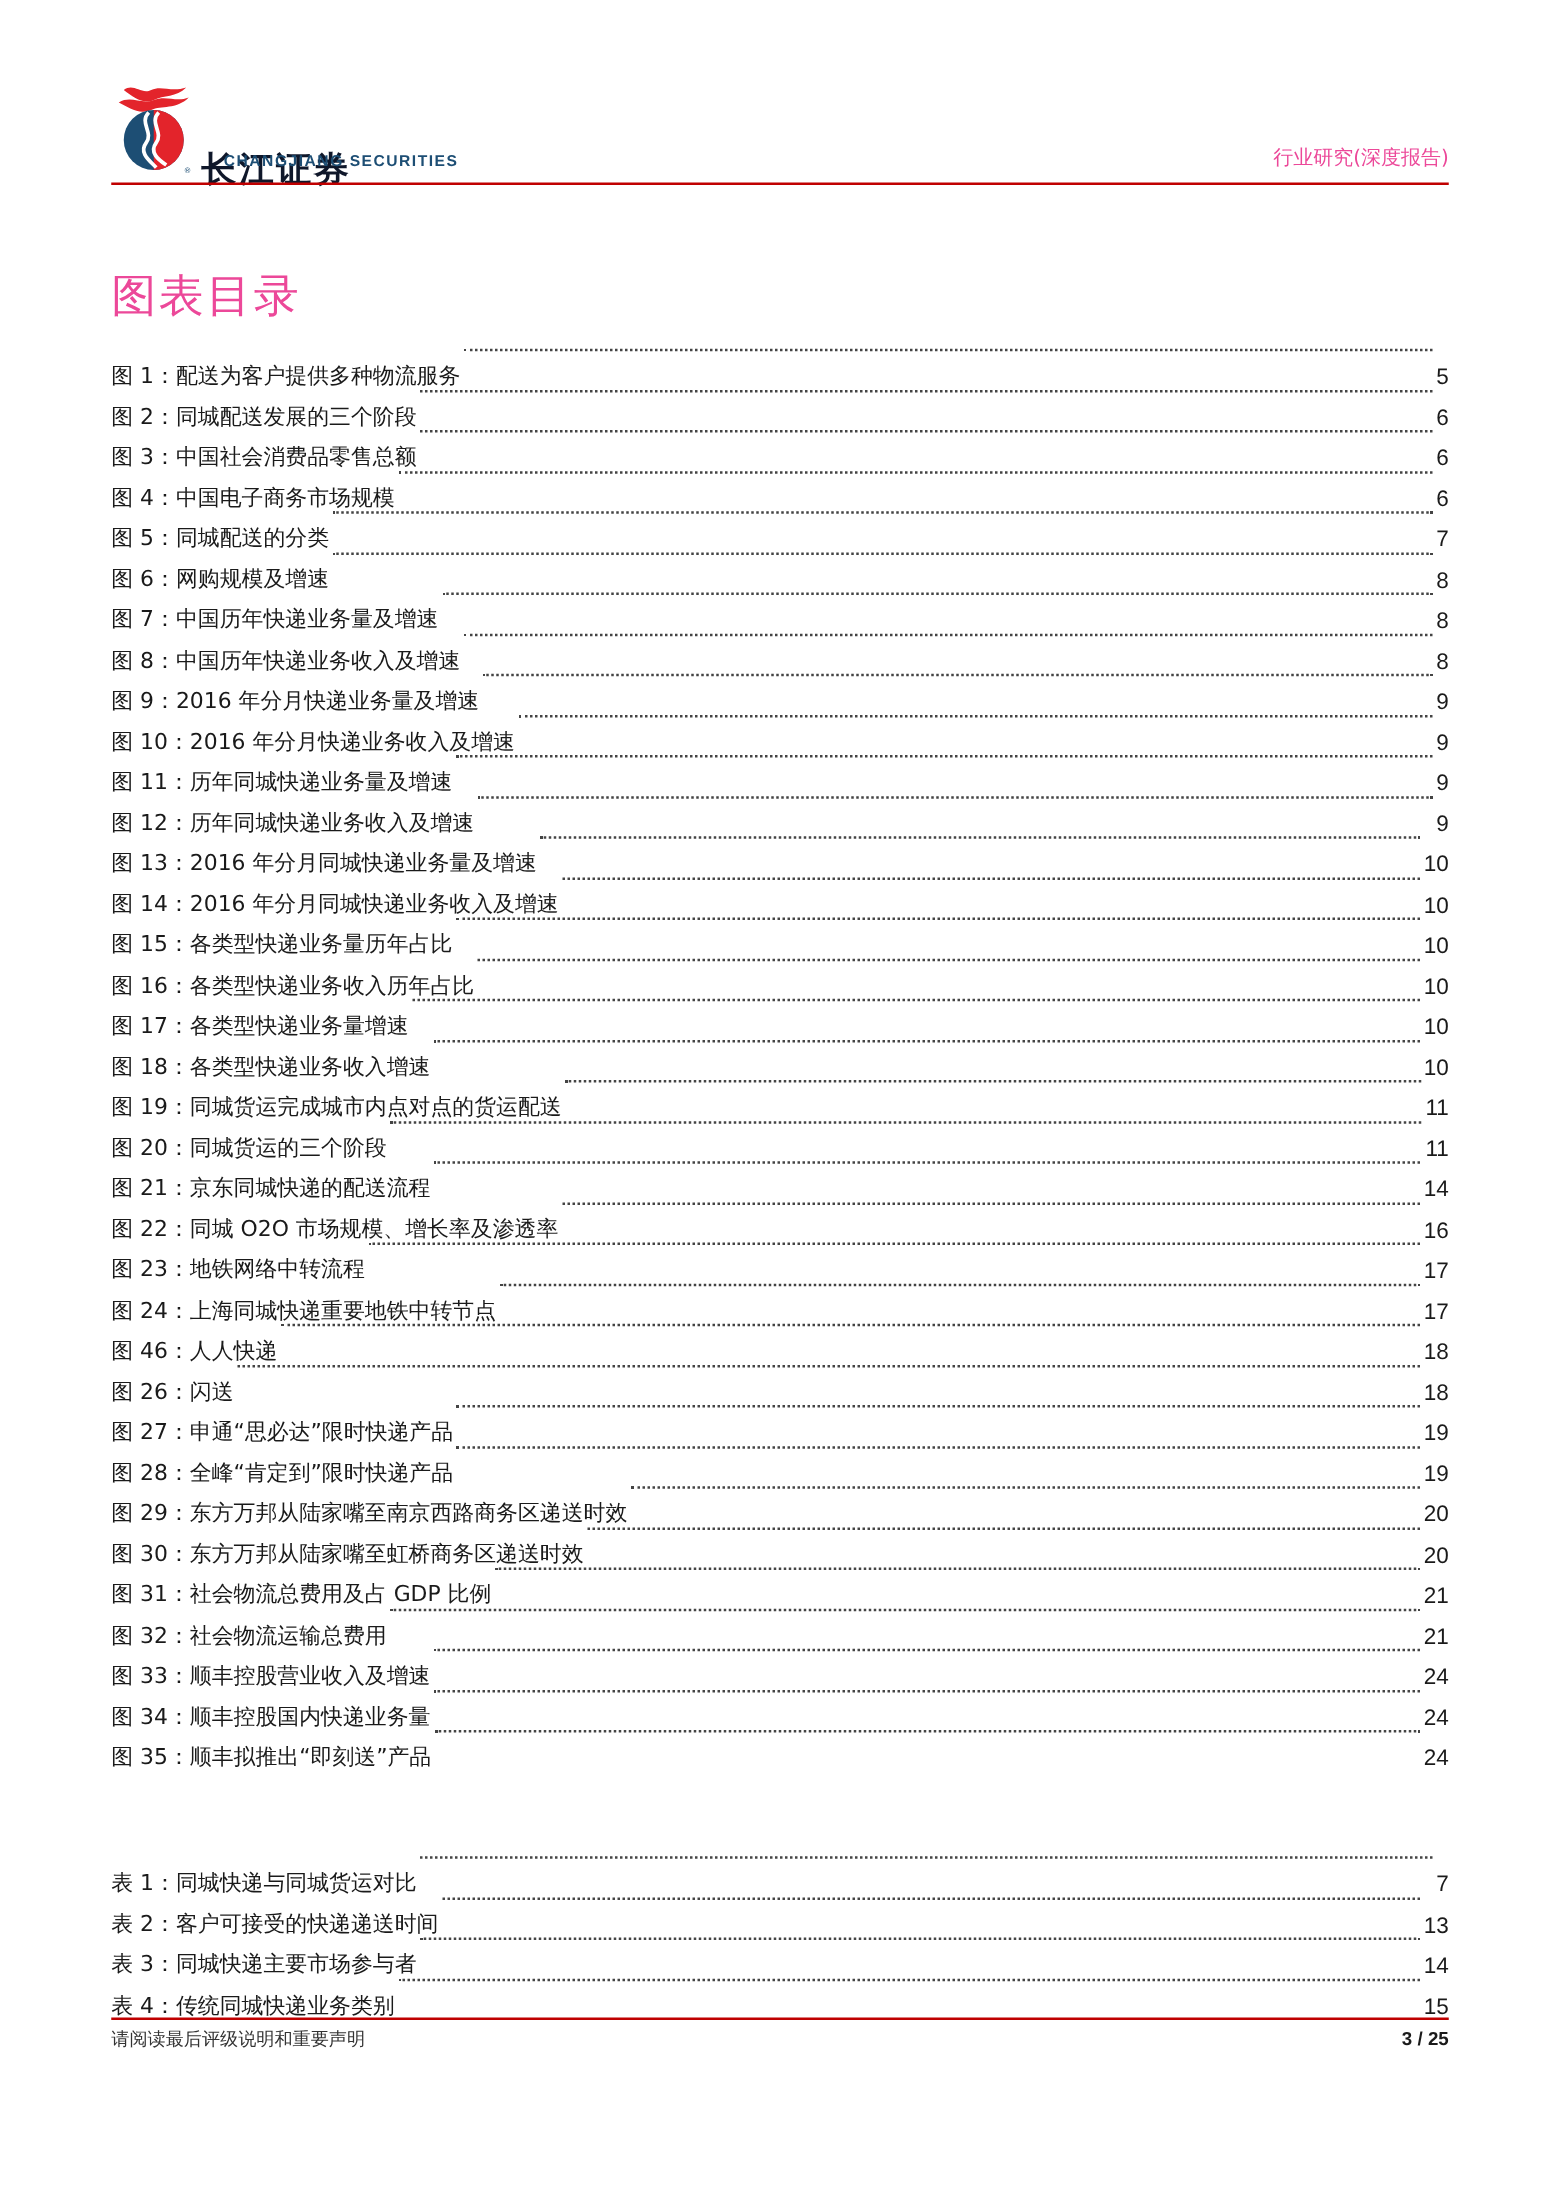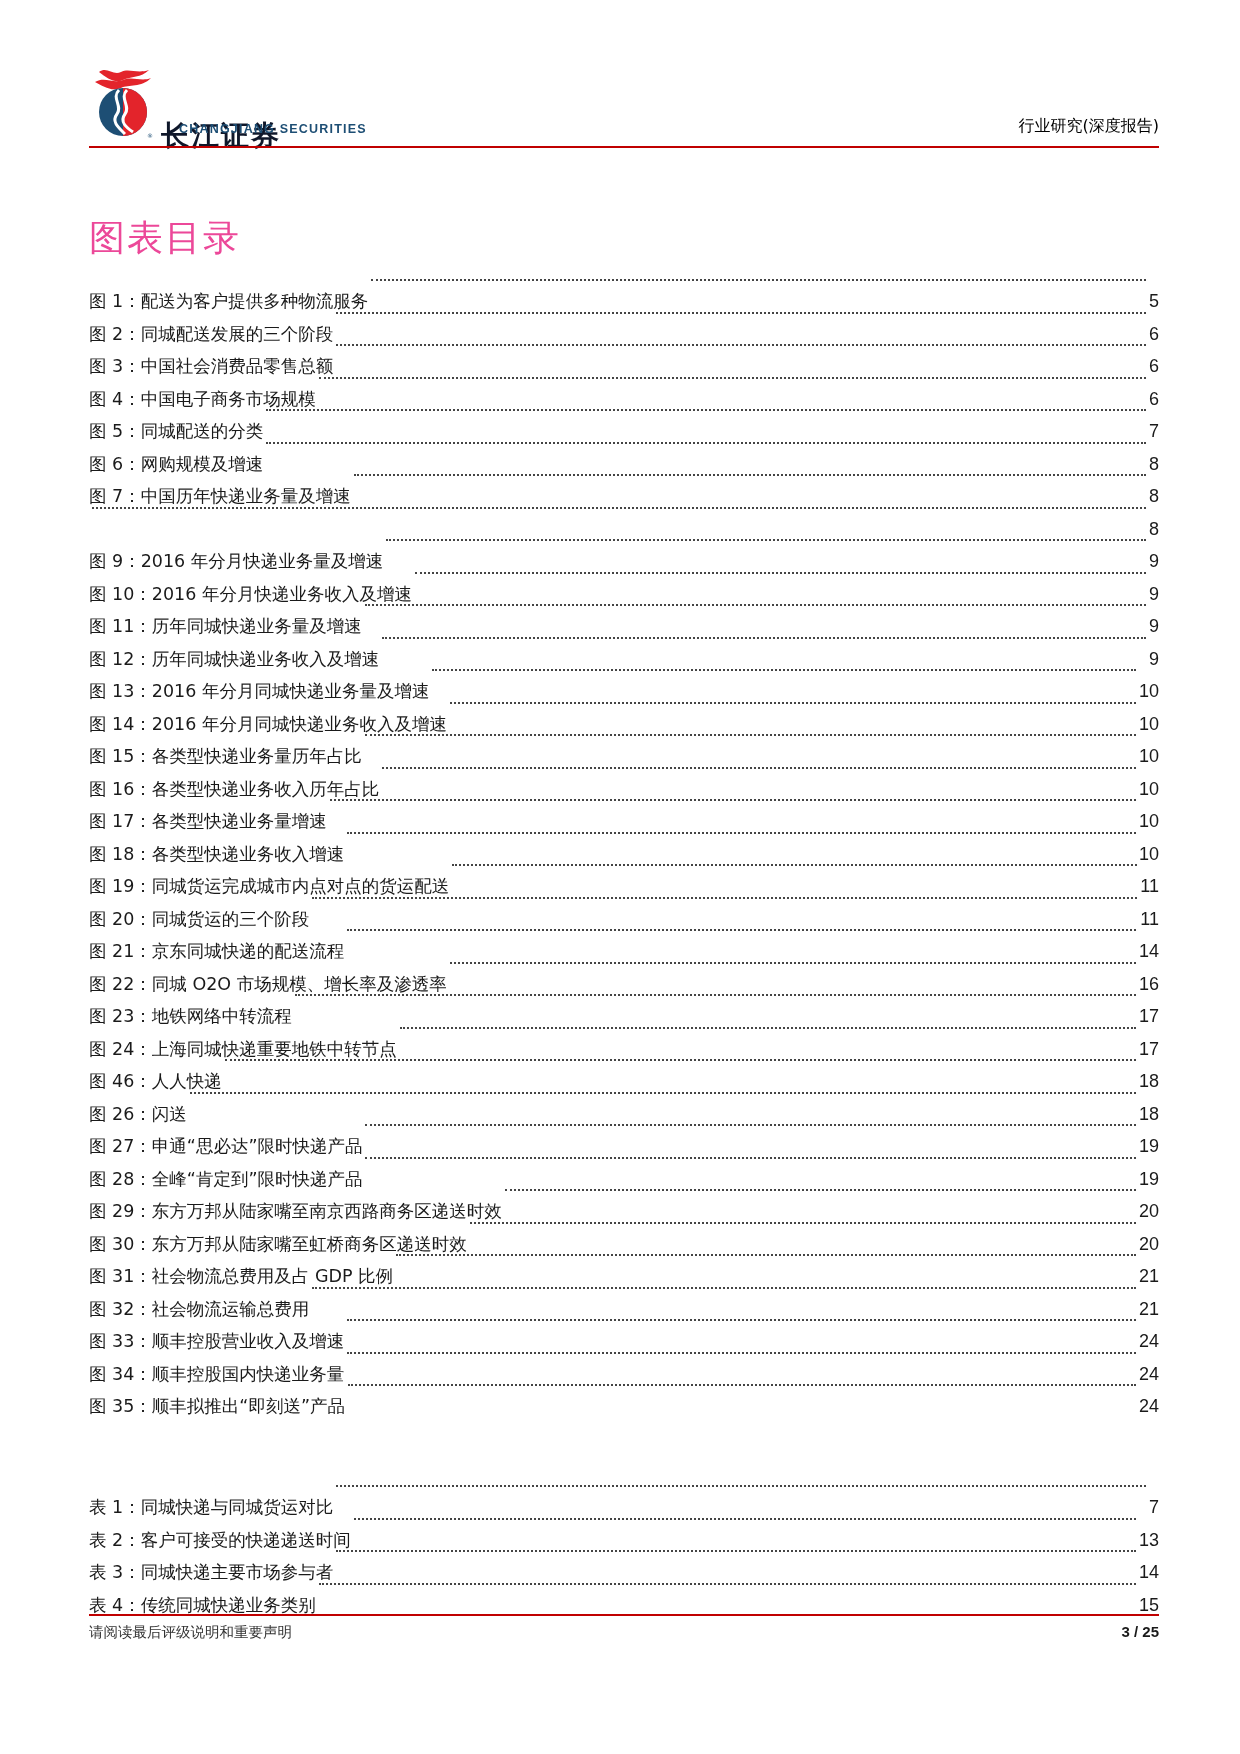--- a/index.html
+++ b/index.html
@@ -58,21 +58,21 @@
       letter-spacing: 1.2px;
       color: #1d4e74;
       line-height: 14px;
       margin-left: 18px;
     }
     .report-type {
       position: absolute;
       right: 0;
       top: 54px;
       font-size: 16px;
-      color: #000000;
+      color: #ec4899;
       line-height: 20px;
     }
     .header-rule {
       position: absolute;
       left: 89px;
       top: 146px;
       width: 1070px;
       height: 2px;
       background: #c00000;
     }
@@ -210,20 +210,21 @@
       <span class="toc-label"><span class="toc-prefix">图 6：</span><span>网购规模及增速</span></span>
       <span class="toc-leader"></span>
       <span class="toc-page">8</span>
     </div>
     <div class="toc-row">
       <span class="toc-label"><span class="toc-prefix">图 7：</span><span>中国历年快递业务量及增速</span></span>
       <span class="toc-leader"></span>
       <span class="toc-page">8</span>
     </div>
     <div class="toc-row">
+      <span class="toc-label"><span class="toc-prefix">图 8：</span><span>中国历年快递业务收入及增速</span></span>
       <span class="toc-leader"></span>
       <span class="toc-page">8</span>
     </div>
     <div class="toc-row">
       <span class="toc-label"><span class="toc-prefix">图 9：</span><span>2016 年分月快递业务量及增速</span></span>
       <span class="toc-leader"></span>
       <span class="toc-page">9</span>
     </div>
     <div class="toc-row">
       <span class="toc-label"><span class="toc-prefix">图 10：</span><span>2016 年分月快递业务收入及增速</span></span>

